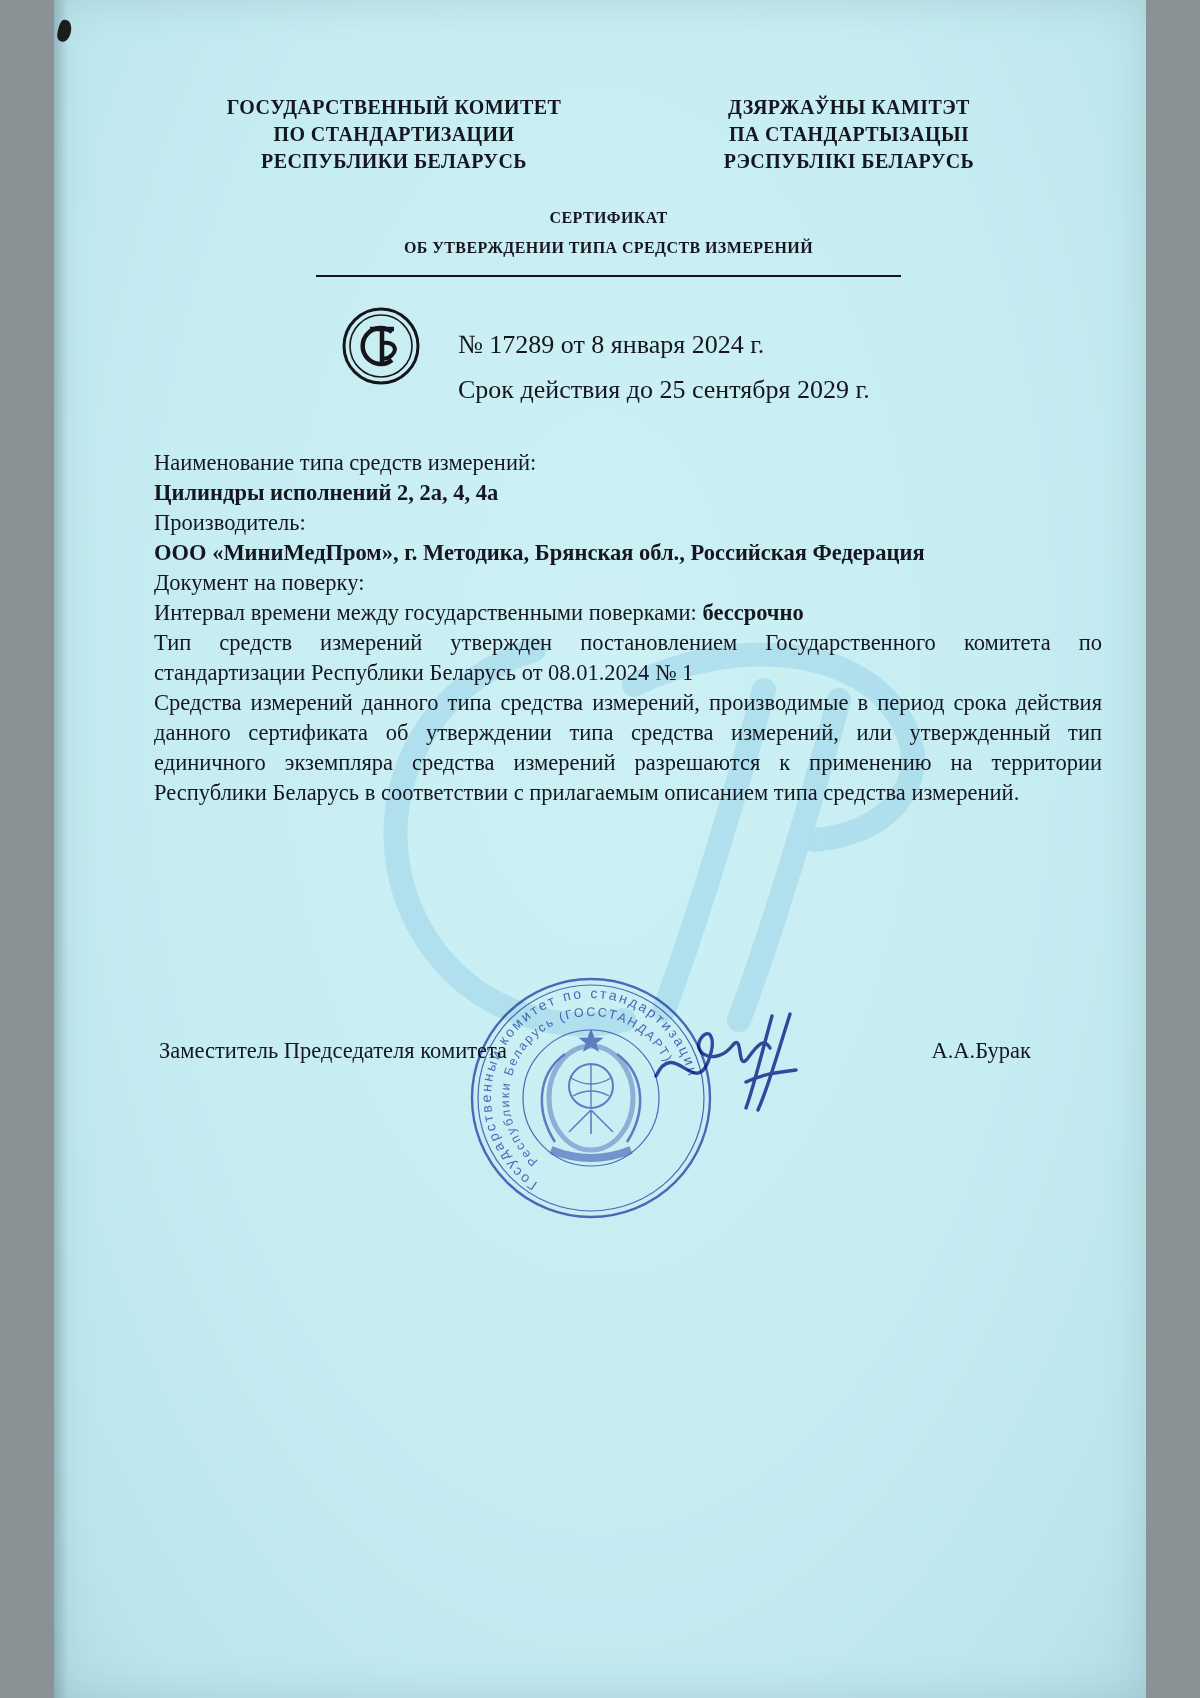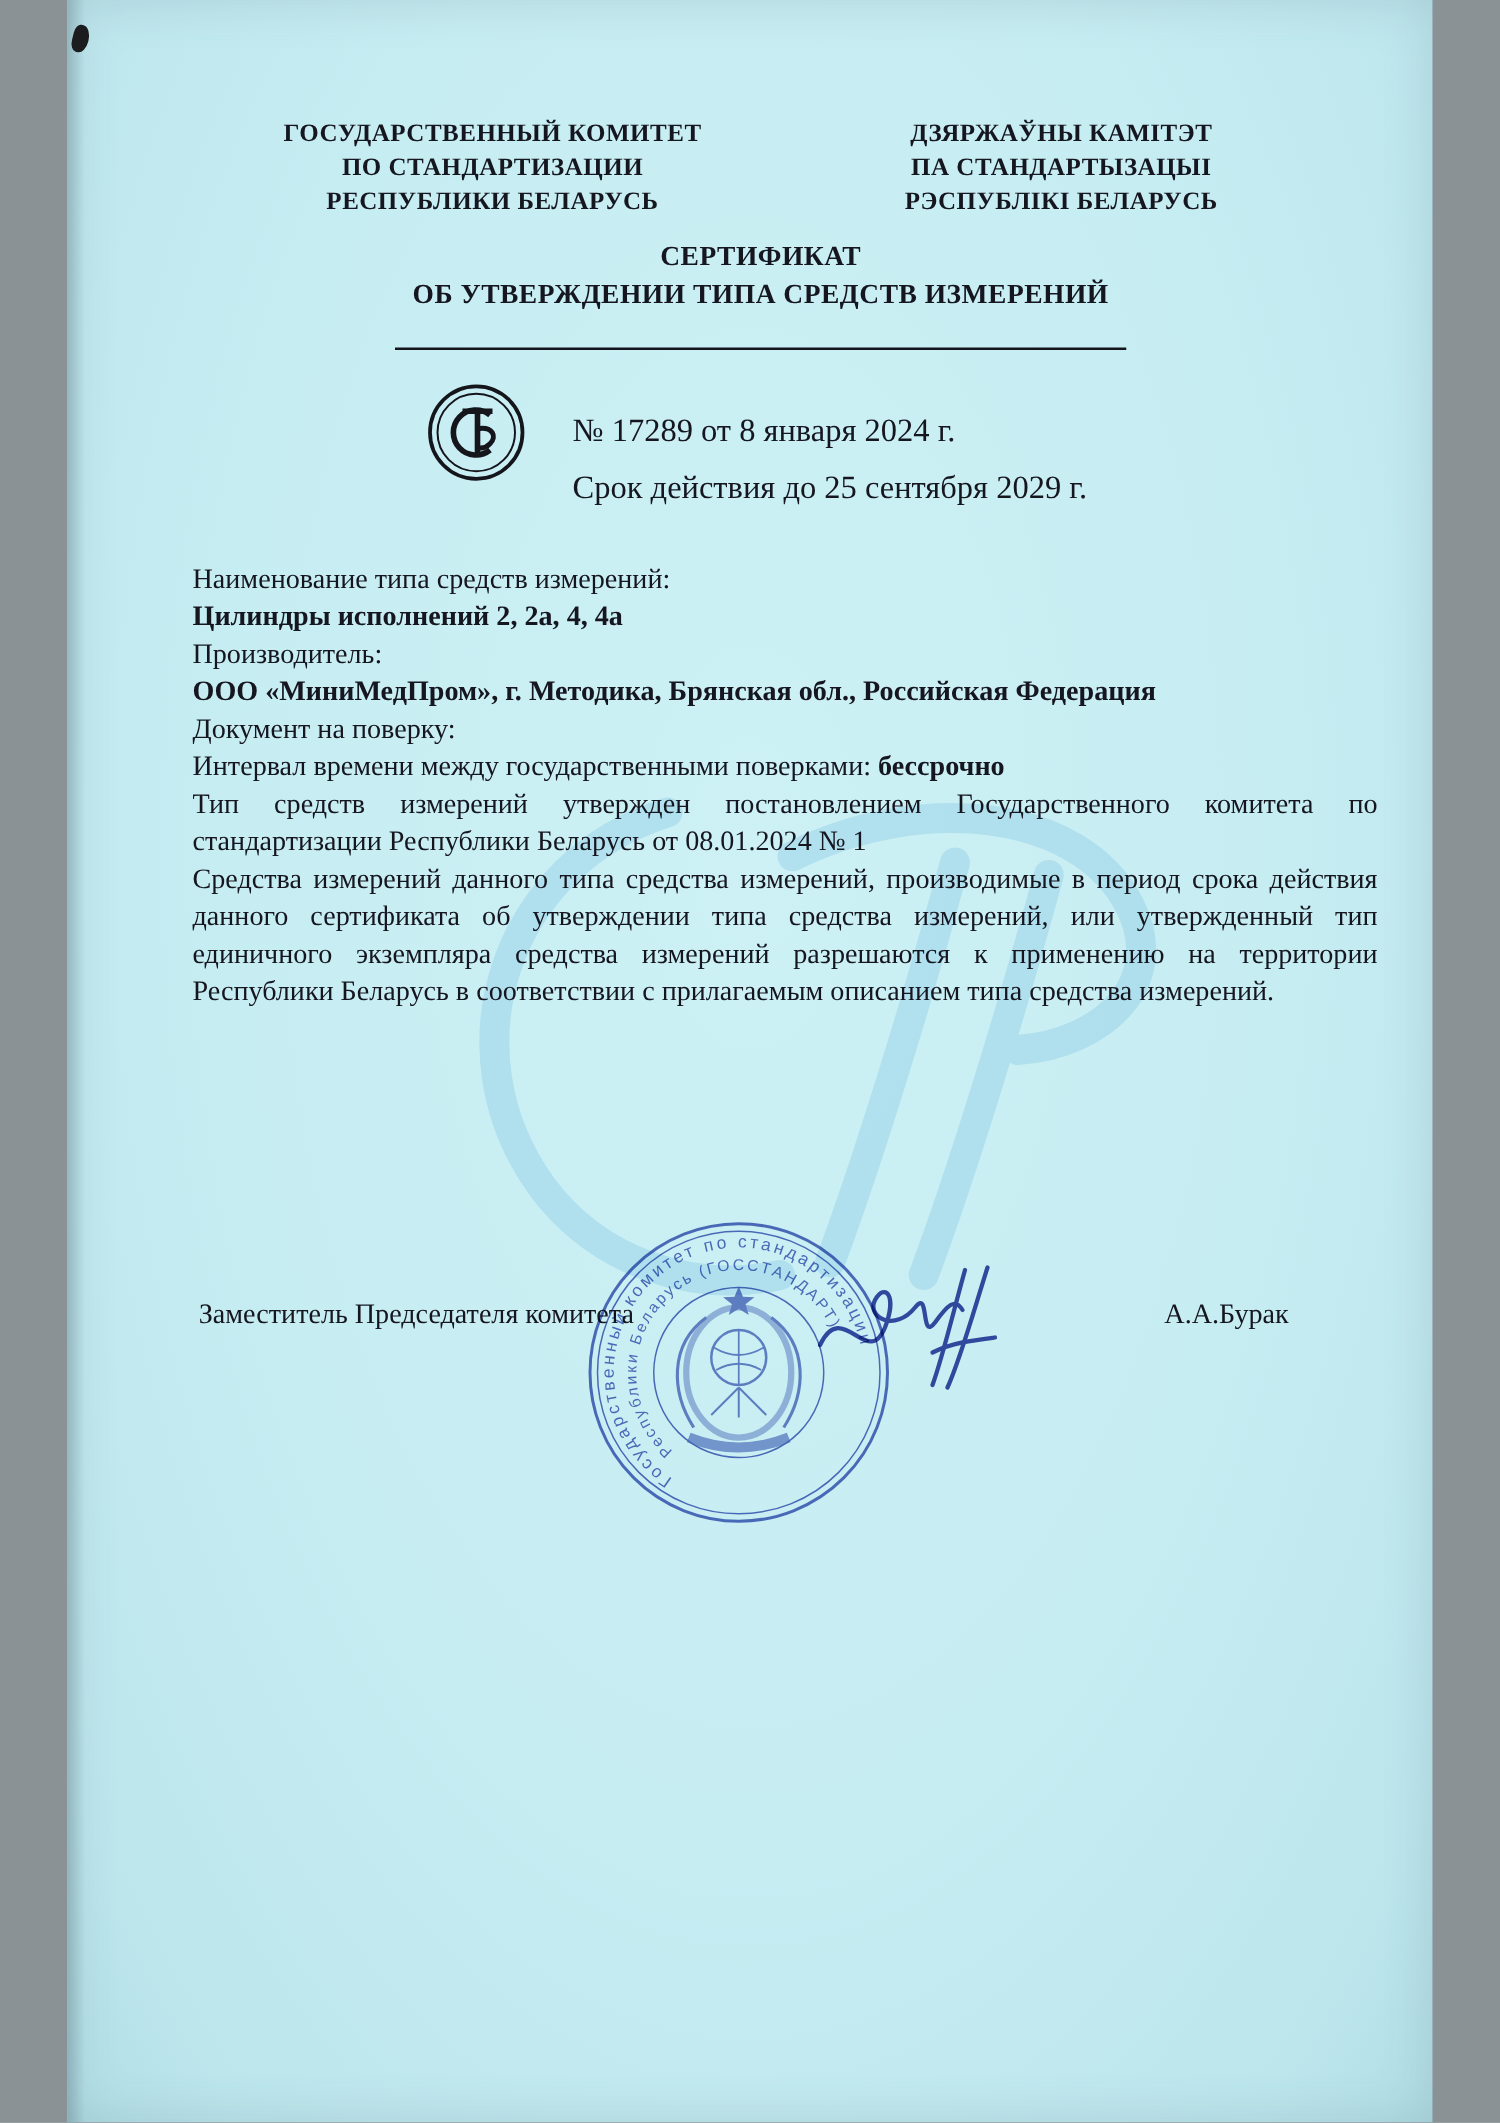--- a/index.html
+++ b/index.html
@@ -15,23 +15,23 @@
     box-shadow:inset 0 0 40px rgba(70,100,110,.18);
   }
   .edge-shade{position:absolute;left:0;top:0;width:14px;height:100%;
     background:linear-gradient(90deg,rgba(60,80,90,.25),rgba(60,80,90,0));}
   .corner-mark{position:absolute;left:4px;top:20px;width:13px;height:22px;
     background:#1c1c1f;border-radius:40% 60% 55% 45%;transform:rotate(14deg);}
   .hdr{position:absolute;top:94px;text-align:center;font-weight:bold;
     font-size:20px;line-height:27px;letter-spacing:.4px;}
   .hdr-left{left:130px;width:420px;}
   .hdr-right{left:600px;width:390px;}
-  .title{position:absolute;left:262px;top:190px;width:585px;text-align:center;
-    font-weight:bold;font-size:22px;line-height:30px;letter-spacing:.4px;
-    padding-bottom:28px;border-bottom:2px solid #14141c;}
+  .title{position:absolute;left:262px;top:203px;width:585px;text-align:center;
+    font-weight:bold;font-size:16px;line-height:30px;letter-spacing:.4px;
+    padding-bottom:12px;border-bottom:2px solid #14141c;}
   .logo-box{position:absolute;left:286px;top:305px;width:82px;height:82px;}
   .cert-nums{position:absolute;left:404px;top:322px;font-size:26px;line-height:45px;}
   .content{position:absolute;left:100px;top:448px;width:948px;
     font-size:22.5px;line-height:30px;}
   .content p{margin:0;}
   .lbl{margin-top:26px;}
   .lbl.first{margin-top:0;}
   .val{font-weight:bold;}
   .just{text-align:justify;}
   .sig-row{position:absolute;left:105px;top:1038px;width:872px;

